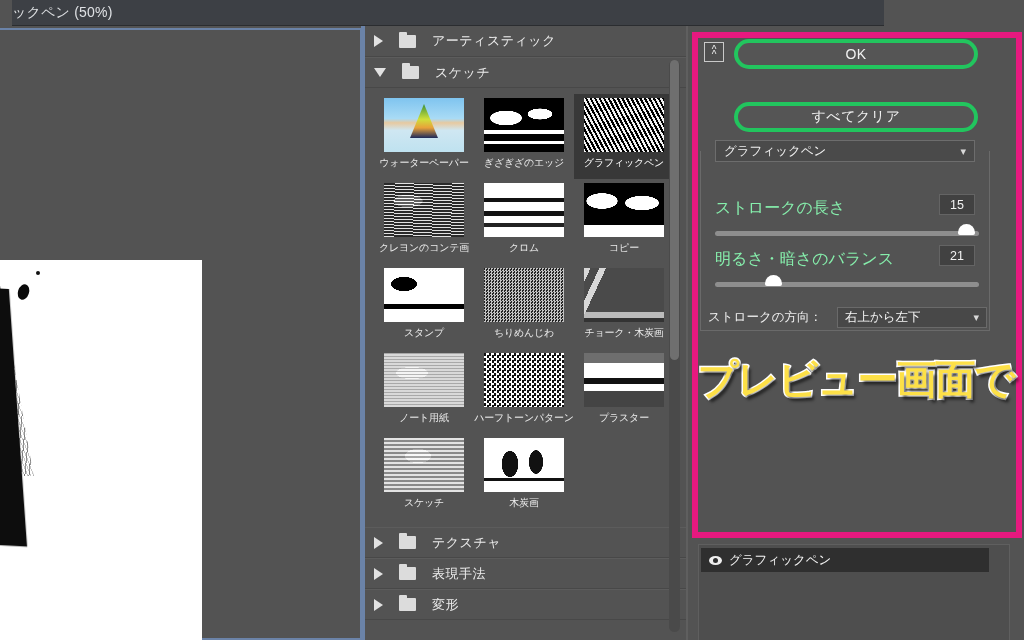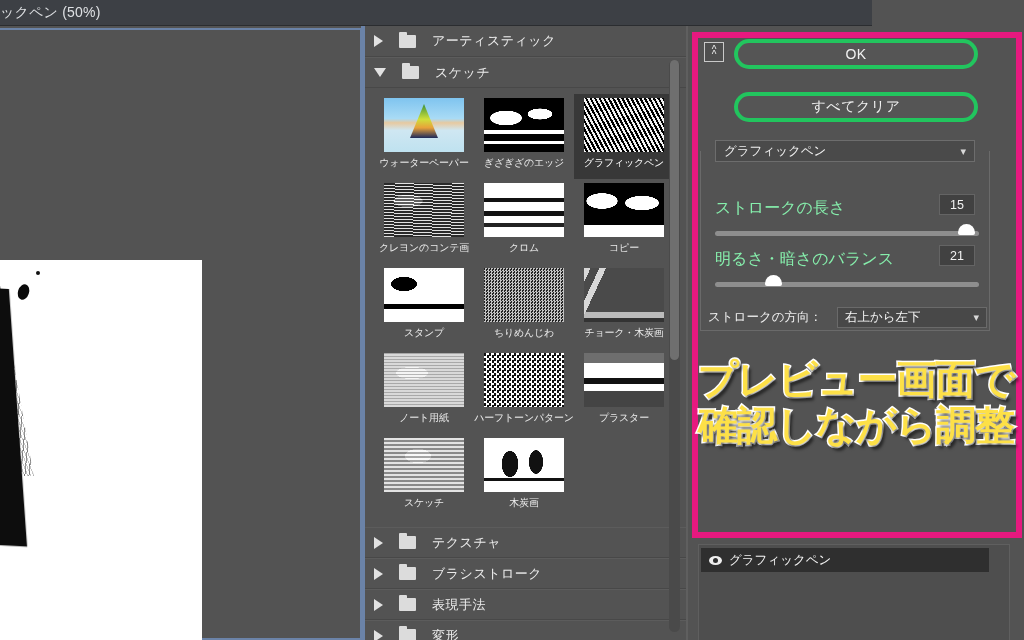--- a/index.html
+++ b/index.html
@@ -8,21 +8,21 @@
     font-family:"Liberation Sans","DejaVu Sans",sans-serif;
     background:#535353;
     color:#dcdcdc;
     font-size:12px;
     -webkit-font-smoothing:antialiased;
   }
   #app { position:relative; width:1024px; height:640px; }
 
   
   .titlebar{
-    position:absolute; left:0; top:0; width:872px; height:26px;
+    position:absolute; left:12px; top:0; width:872px; height:26px;
     background:#3d4045; border-bottom:1px solid #2b2d30;
     display:flex; align-items:center;
   }
   .titlebar .ttl{
     font-size:14px; color:#dfe1e4; padding-left:0px; letter-spacing:.2px;
     font-weight:400;
   }
 
   
   .preview-wrap{
@@ -201,21 +201,21 @@
   }
   .chev2{ display:flex; flex-direction:column; line-height:5px; }
   .chev2 span{ font-size:10px; color:#f0f0f0; }
 
   .btn-pill{
     position:absolute; height:30px; border:4px solid #22c55e; border-radius:15px;
     background:#555; color:#f2f2f2; display:flex; align-items:center;
     justify-content:center; font-size:14px; letter-spacing:.5px;
   }
   #ok-btn{ left:46px; top:13px; width:244px; }
-  #clear-btn{ left:46px; top:66px; width:244px; }
+  #clear-btn{ left:46px; top:76px; width:244px; }
 
   .filter-select{
     position:absolute; left:27px; top:114px; width:260px; height:22px;
     background:#4a4a4a; border:1px solid #6d6d6d;
     display:flex; align-items:center; justify-content:space-between;
     padding:0 8px; font-size:12.5px; color:#f0f0f0;
   }
   .sel-caret{ font-size:11px; color:#d8d8d8; }
 
   .opt-group{
@@ -376,25 +376,20 @@
       </div>
     <div id="cats-bottom">
         <div class="cat-row">
           <div class="tri"></div>
           <div class="folder"></div>
           <span class="cat-label">テクスチャ</span>
         </div>
         <div class="cat-row">
           <div class="tri"></div>
           <div class="folder"></div>
-          <span class="cat-label">ブラシストローク</span>
-        </div>
-        <div class="cat-row">
-          <div class="tri"></div>
-          <div class="folder"></div>
           <span class="cat-label">表現手法</span>
         </div>
         <div class="cat-row">
           <div class="tri"></div>
           <div class="folder"></div>
           <span class="cat-label">変形</span>
         </div>
       </div>
 
     <div class="gallery-scroll">
@@ -443,21 +438,20 @@
     <div class="dir-row">
       <span class="dlabel">ストロークの方向：</span>
       <div class="dir-select">
         <span>右上から左下</span>
         <span class="sel-caret">▾</span>
       </div>
     </div>
 
     <div class="annot">
       <div>プレビュー画面で</div>
-      <div>確認しながら調整</div>
     </div>
 
     <div class="layerlist">
       <div class="layer-row">
         <span class="eye-cell">
             <span class="eye"></span>
           </span>
         <span class="layer-name">グラフィックペン</span>
       </div>
     </div>

